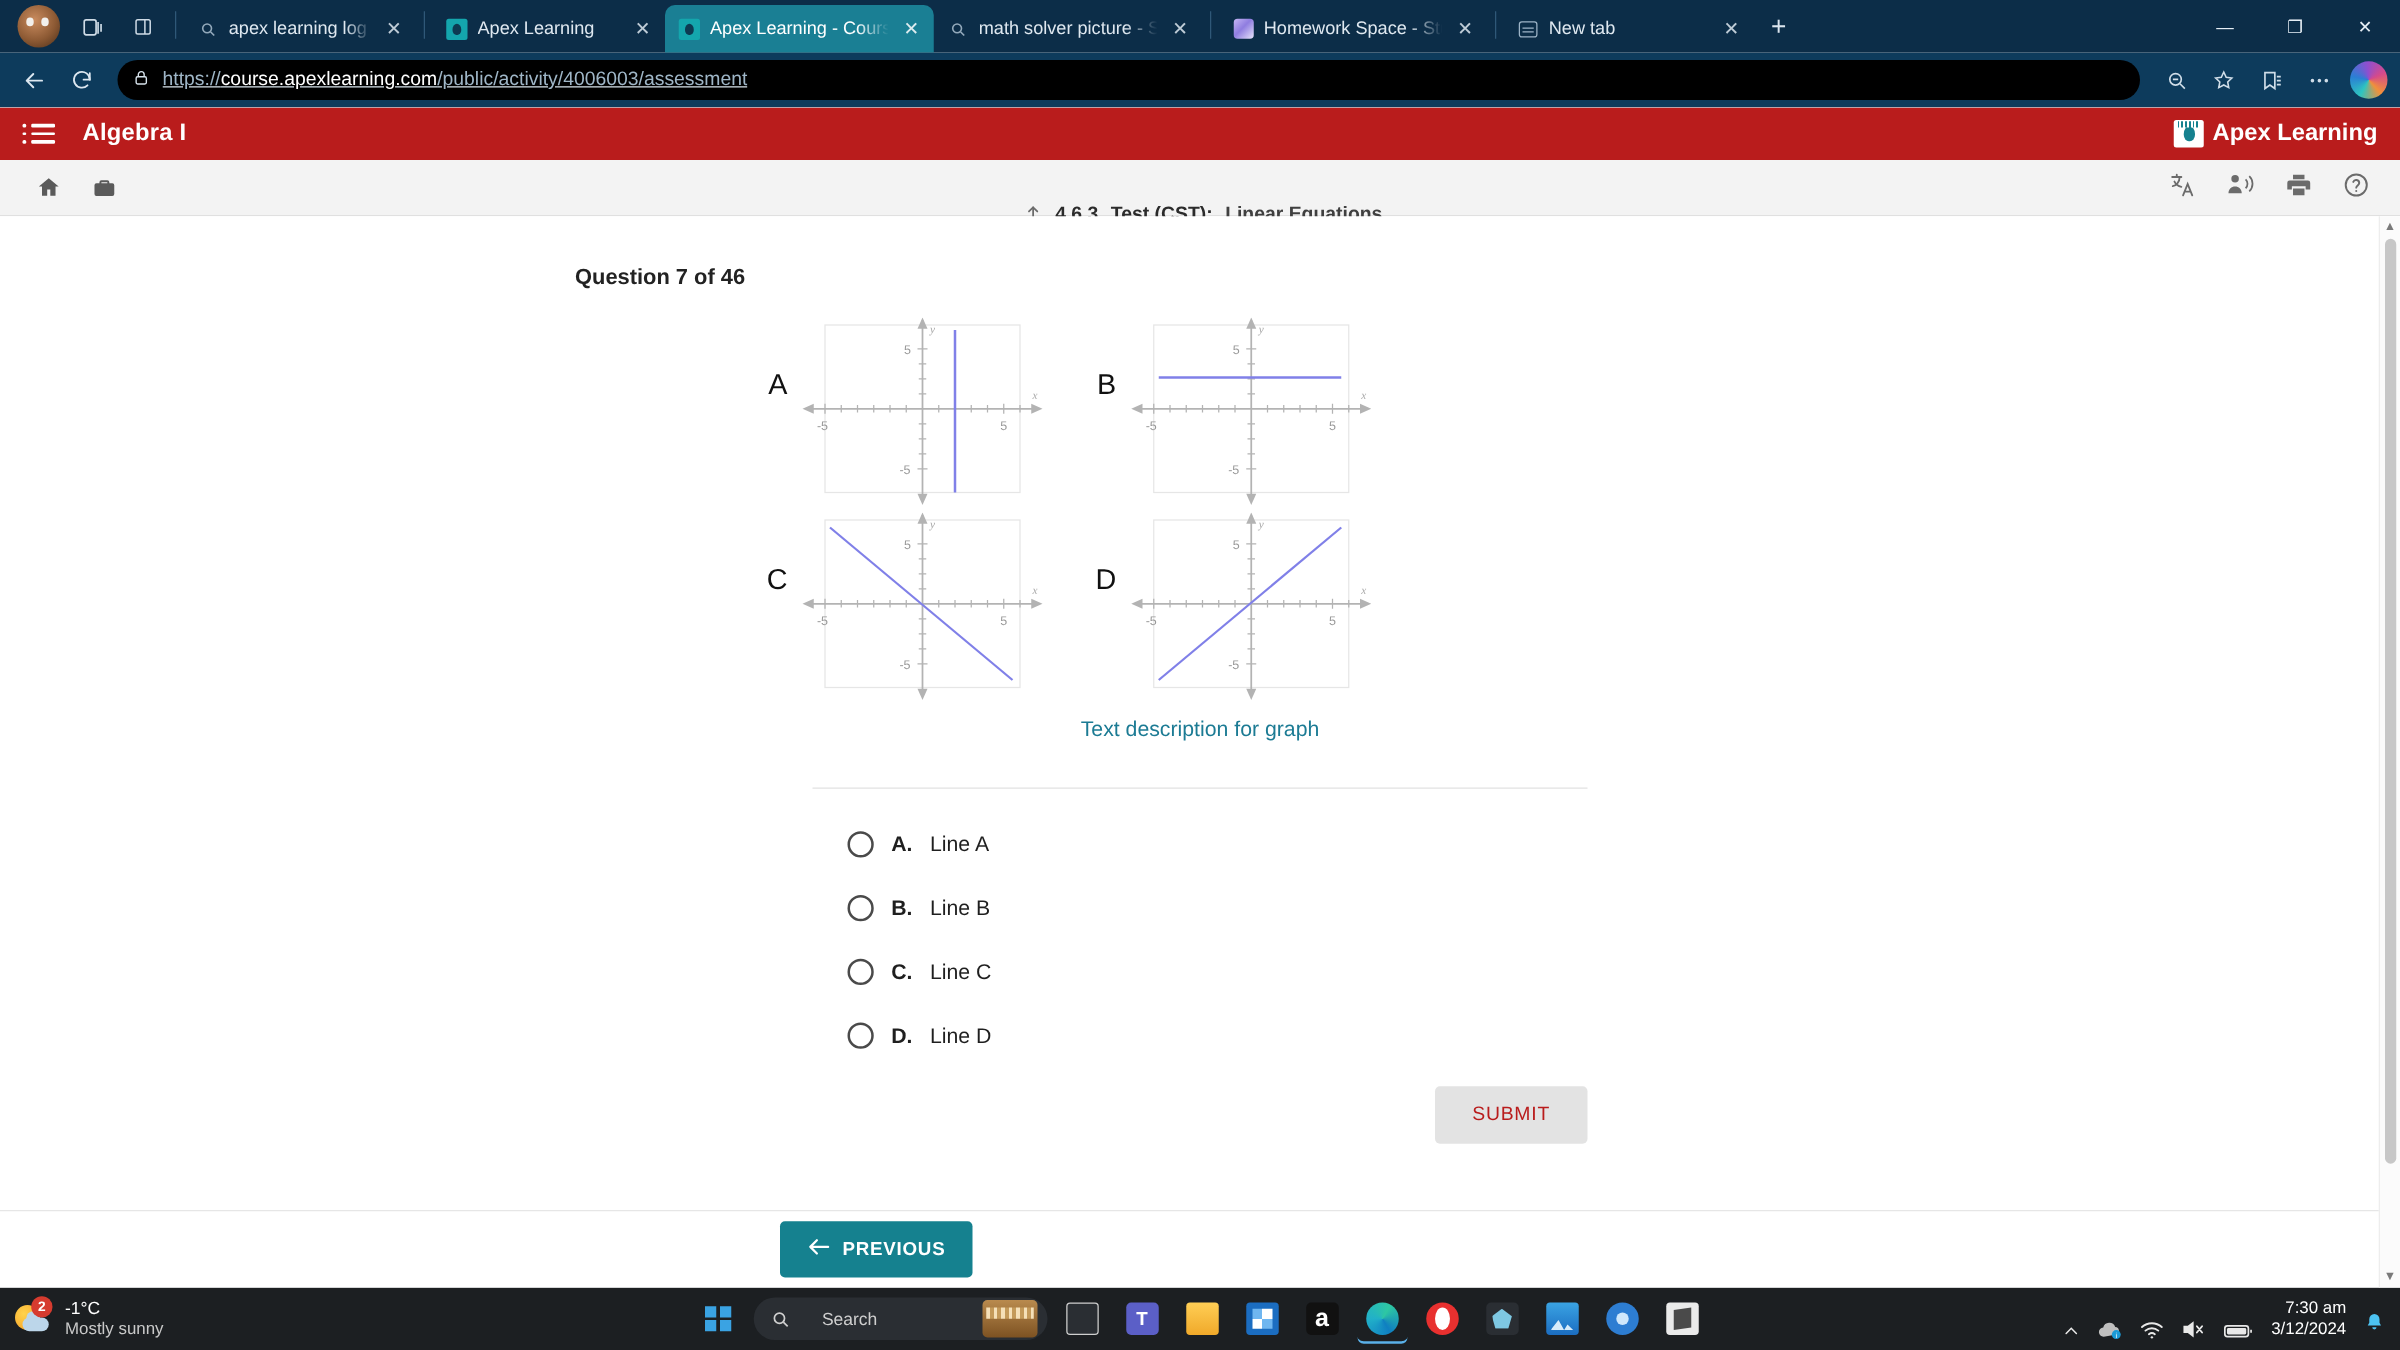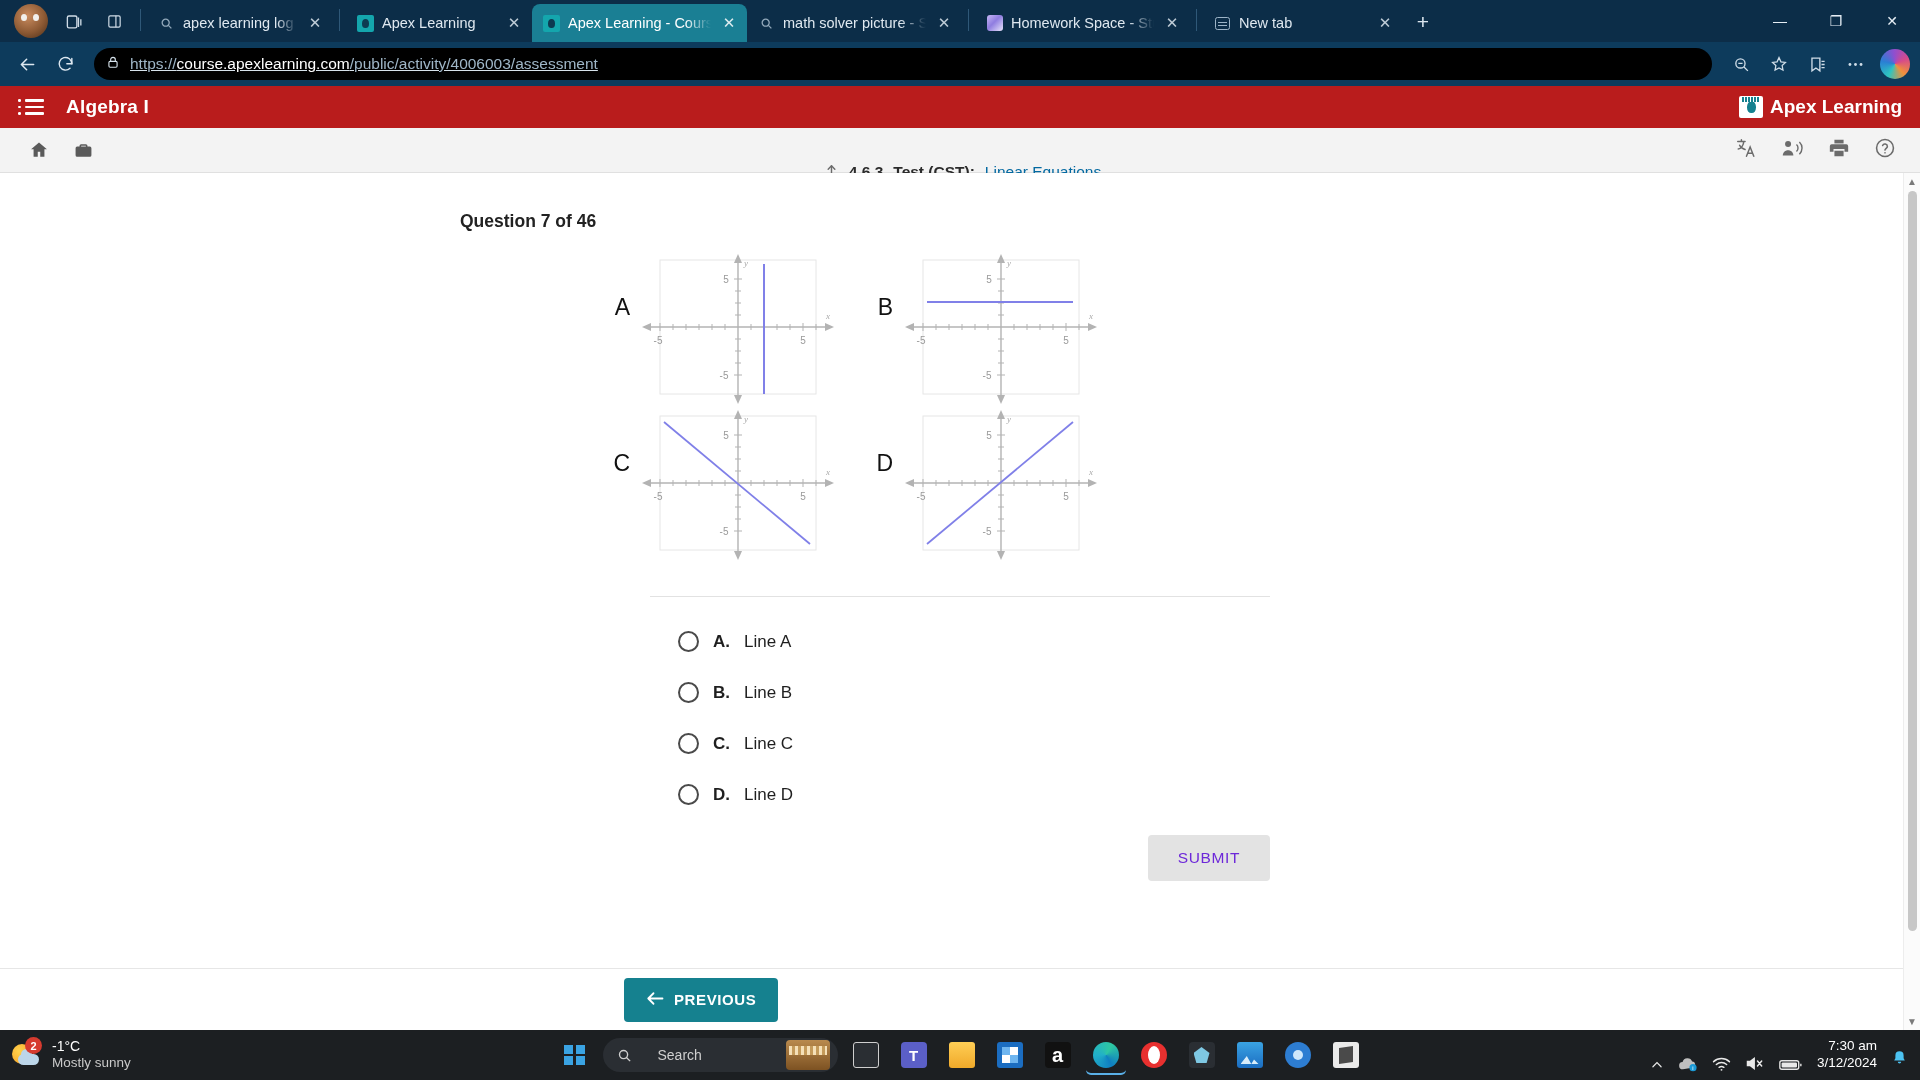--- a/index.html
+++ b/index.html
@@ -109,21 +109,21 @@
     display:flex; align-items:center; padding:0 24px; position:relative;
   }
   .subico{ width:30px;height:30px;display:flex;align-items:center;justify-content:center;
            color:#5a5a5a; margin-right:14px; }
   .lesson-label{
     position:absolute; left:0; right:0; display:flex; align-items:center; justify-content:center;
     gap:10px; font-size:15.5px; color:#2b2b2b; pointer-events:none;margin-top:44px;
   }
   .lesson-label .code{ font-weight:bold; }
   .lesson-label .type{ font-weight:bold; }
-  .lesson-label .name{ color:#0369a1; }
+  .lesson-label .name{ color:#404040;font-weight:bold; }
   .sub-right{ margin-left:auto; display:flex; align-items:center; gap:24px; color:#6b6b6b; }
 
   .content-scroll{
     height: calc(100% - 42px - 45px - 62px);
     overflow:hidden; position:relative; background:#fff;
   }
   .qwrap{ width:1000px; margin:0 auto; padding:38px 0 0 0; }
   .qnum{ font-size:17.5px; font-weight:bold; color:#222; margin-bottom:22px; }
   .qtext{ font-size:17px; color:#222; margin-bottom:24px; }
 
@@ -140,21 +140,21 @@
             margin-left:auto; margin-right:auto; }
 
   .choices{ width:620px; margin:34px auto 0 auto; padding-left:28px; }
   .choice{ display:flex; align-items:center; gap:14px; margin-bottom:30px; }
   .radio{ width:21px;height:21px;border:2px solid #4a4a4a;border-radius:50%;flex:0 0 21px; background:#fff;}
   .choice .ltr{ font-weight:bold; font-size:17px; color:#1f1f1f; }
   .choice .txt{ font-size:17px; color:#1f1f1f; }
 
   .submit-row{ width:620px; margin:22px auto 0 auto; display:flex; justify-content:flex-end; }
   .submit-btn{
-    background:#e3e3e3; color:#6d28d9; border:none; border-radius:4px;
+    background:#e3e3e3; color:#b91c1c; border:none; border-radius:4px;
     padding:14px 30px; font-size:15.5px; letter-spacing:.6px;
     font-family:"Liberation Sans", sans-serif;
   }
 
   .footer{
     position:absolute; left:0; right:0; bottom:0; height:62px;
     background:#fff; border-top:1px solid #e6e6e6; display:flex; align-items:center;
     padding-left:624px;
   }
   .prev-btn{
@@ -622,20 +622,21 @@
               <text x="165" y="90" font-size="10" fill="#999" font-family="Liberation Sans, sans-serif" text-anchor="middle">5</text>
               <text x="88" y="29" font-size="10" fill="#999" font-family="Liberation Sans, sans-serif" text-anchor="middle">5</text>
               <text x="86" y="125" font-size="10" fill="#999" font-family="Liberation Sans, sans-serif" text-anchor="middle">-5</text>
               <text x="188" y="65" font-size="9" fill="#aaa" font-style="italic" font-family="Liberation Serif, serif">x</text>
               <text x="106" y="12" font-size="9" fill="#aaa" font-style="italic" font-family="Liberation Serif, serif">y</text>
               <line x1="26" y1="134" x2="172" y2="12" stroke="#8080e8" stroke-width="1.8"></line>
             </svg>
           </div>
         </div>
 
+        <div class="textdesc">Text description for graph</div>
         <div class="divider"></div>
 
         <div class="choices">
           <div class="choice">
             <span class="radio"></span>
             <span class="ltr">A.</span>
             <span class="txt">Line A</span>
           </div>
           <div class="choice">
             <span class="radio"></span>

